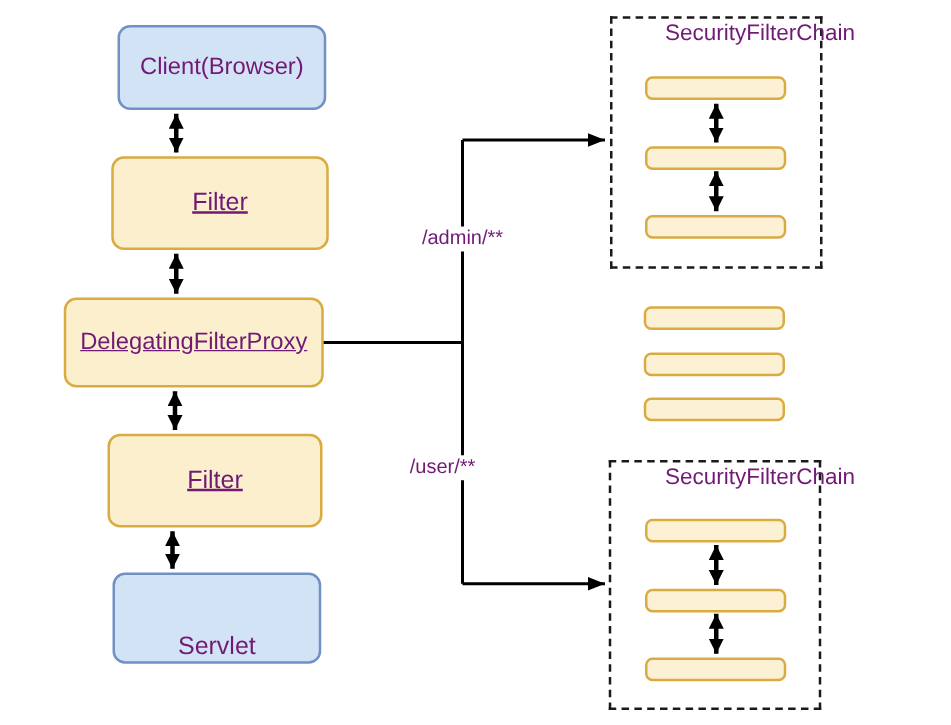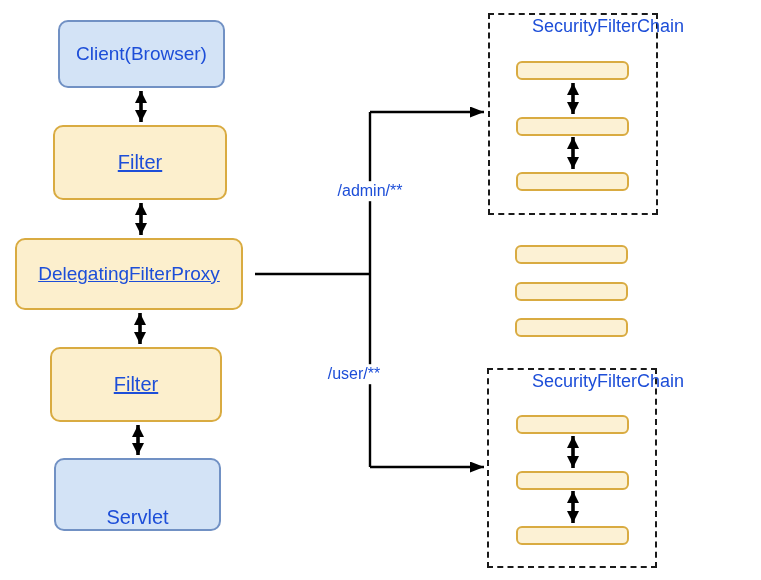--- a/index.html
+++ b/index.html
@@ -2,43 +2,44 @@
 <html><head>
 <meta charset="utf-8">
 <style>
   html, body { margin: 0; padding: 0; background: #ffffff; }
   .canvas {
     position: relative;
     width: 761px;
     height: 580px;
     background: #ffffff;
     font-family: "Liberation Sans", "DejaVu Sans", sans-serif;
-    color: #1d4ed8;
+    color: #701a75;
     overflow: hidden;
   }
   .layer { position: absolute; left: 0; top: 0; width: 761px; height: 580px; }
   svg.layer { pointer-events: none; }
 
   .node {
     position: absolute;
     box-sizing: border-box;
     display: flex;
     align-items: center;
     justify-content: center;
     text-align: center;
     border-radius: 10px;
     border: 2px solid;
     line-height: 1.15;
+    margin-left: 36px;
   }
   .blue   { background: #d3e3f6; border-color: #7191c4; }
   .yellow { background: #fcefcd; border-color: #d9ab41; text-decoration: underline; }
 
   .client  { left: 58px;  top: 20px;  width: 167px; height: 68px; font-size: 19px; }
   .filter1 { left: 53px;  top: 125px; width: 174px; height: 75px; font-size: 20px; }
-  .dfp     { left: 15px;  top: 238px; width: 228px; height: 72px; font-size: 19px; flex-direction: row; }
+  .dfp     { left: 15px;  top: 238px; width: 208px; height: 72px; font-size: 19px; flex-direction: row; }
   .dfp .sub { font-size: 15px; }
   .filter2 { left: 50px;  top: 347px; width: 172px; height: 75px; font-size: 20px; }
   .servlet { left: 54px;  top: 458px; width: 167px; height: 73px; font-size: 20px; align-items: flex-end; }
 
   .chainbox {
     position: absolute;
     box-sizing: border-box;
     border: 2px dashed #1a1a1a;
     background: transparent;
   }

